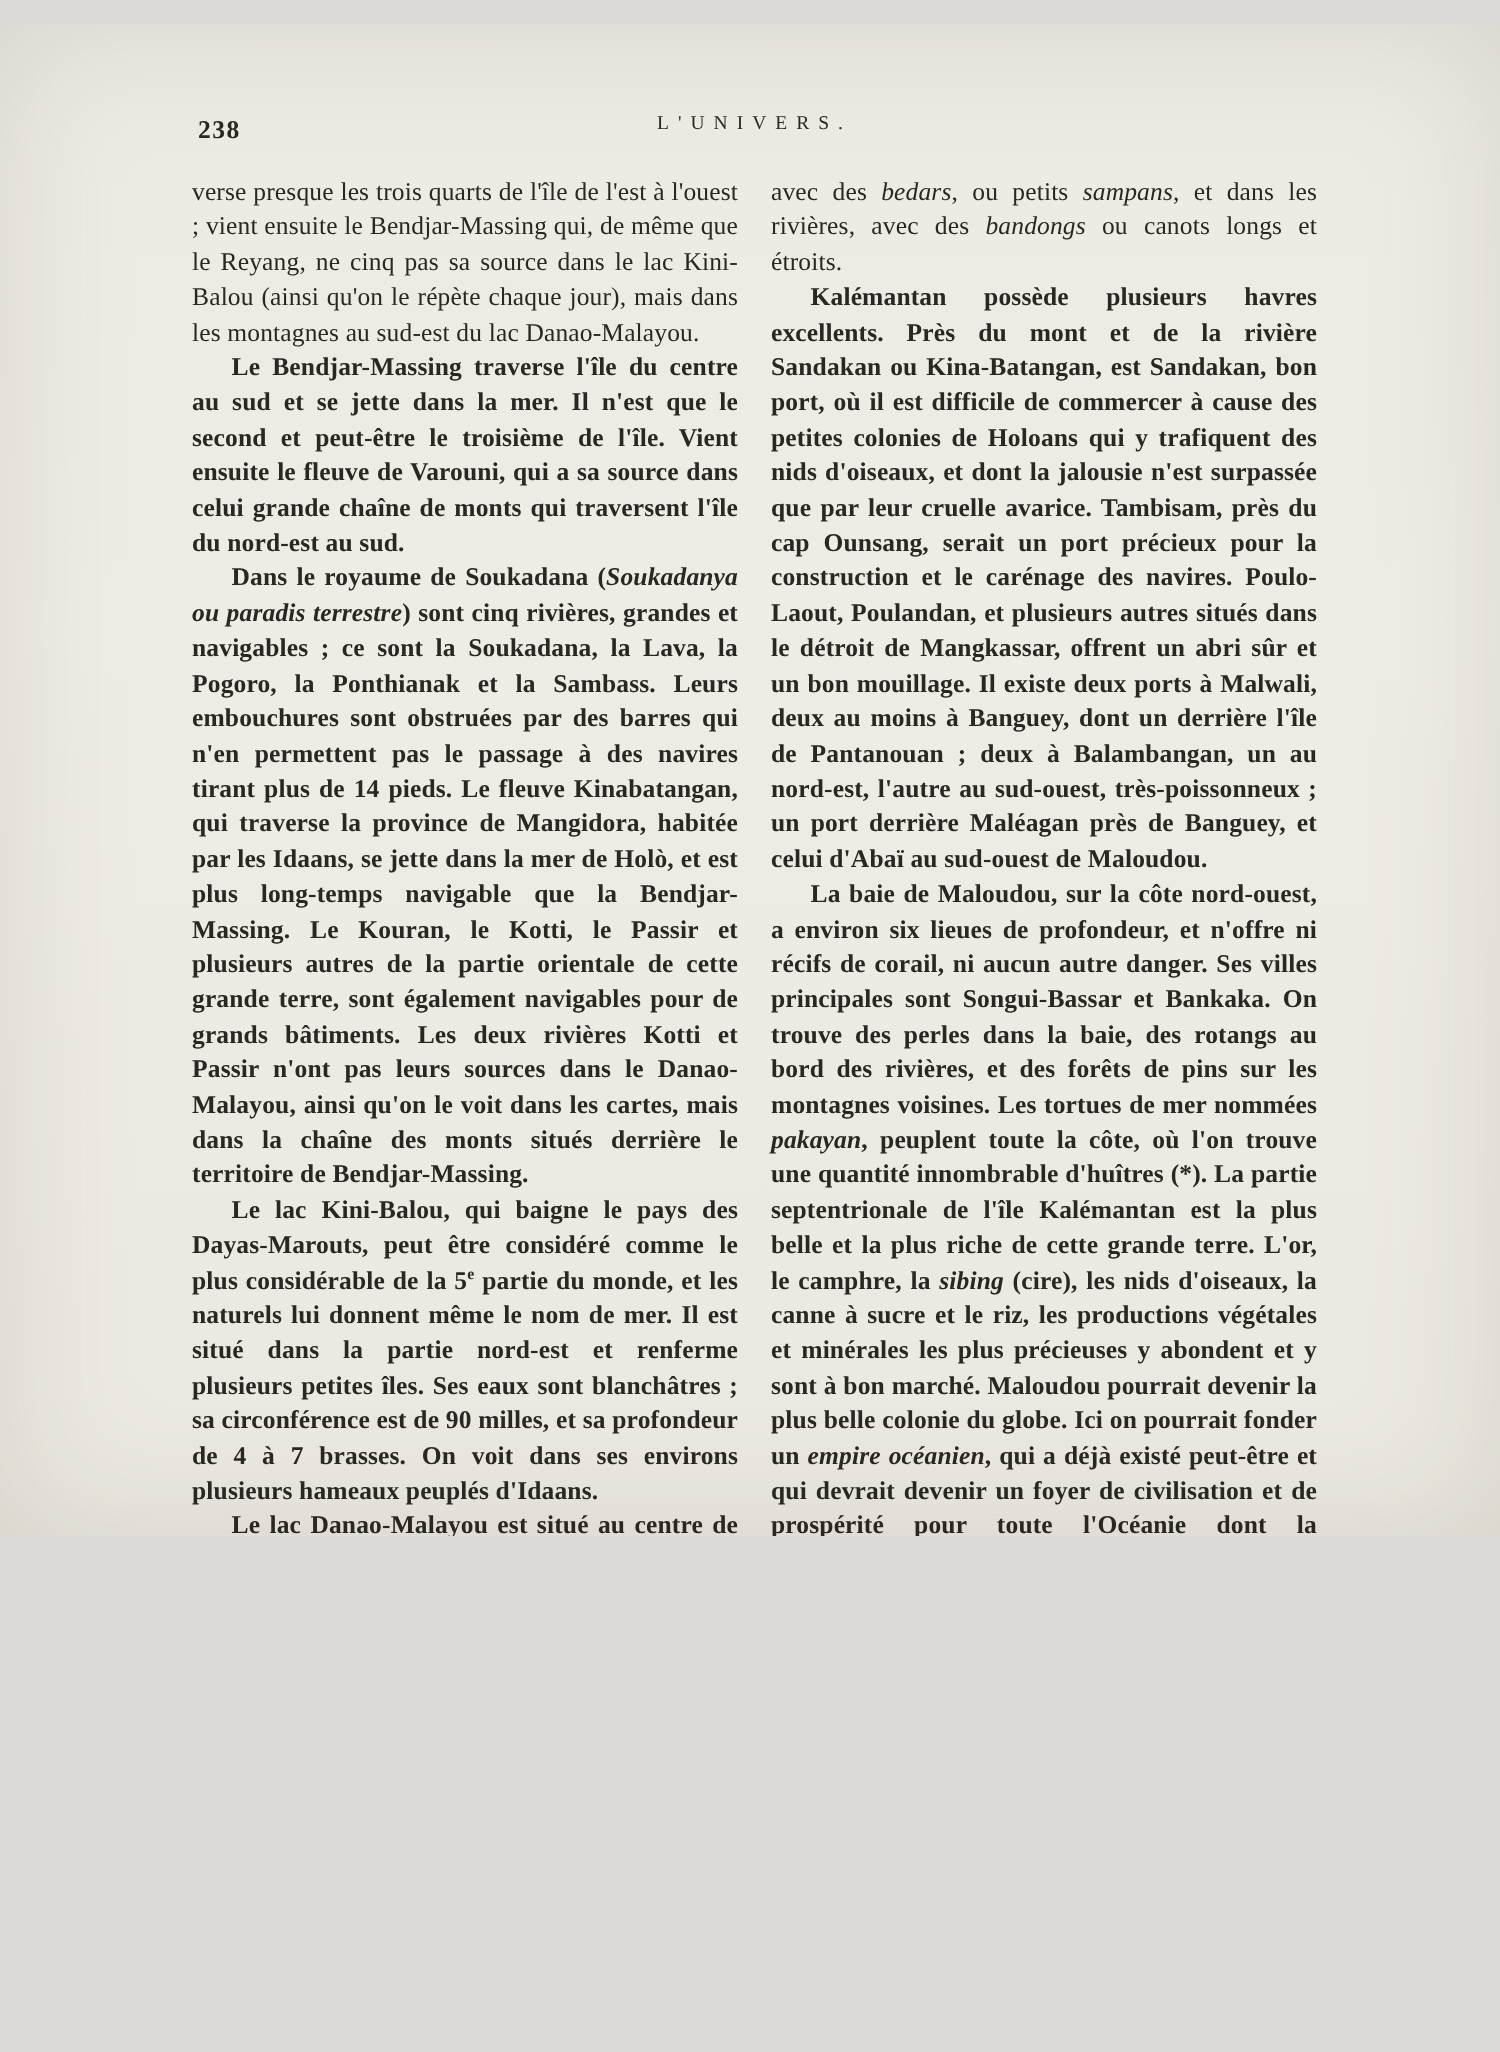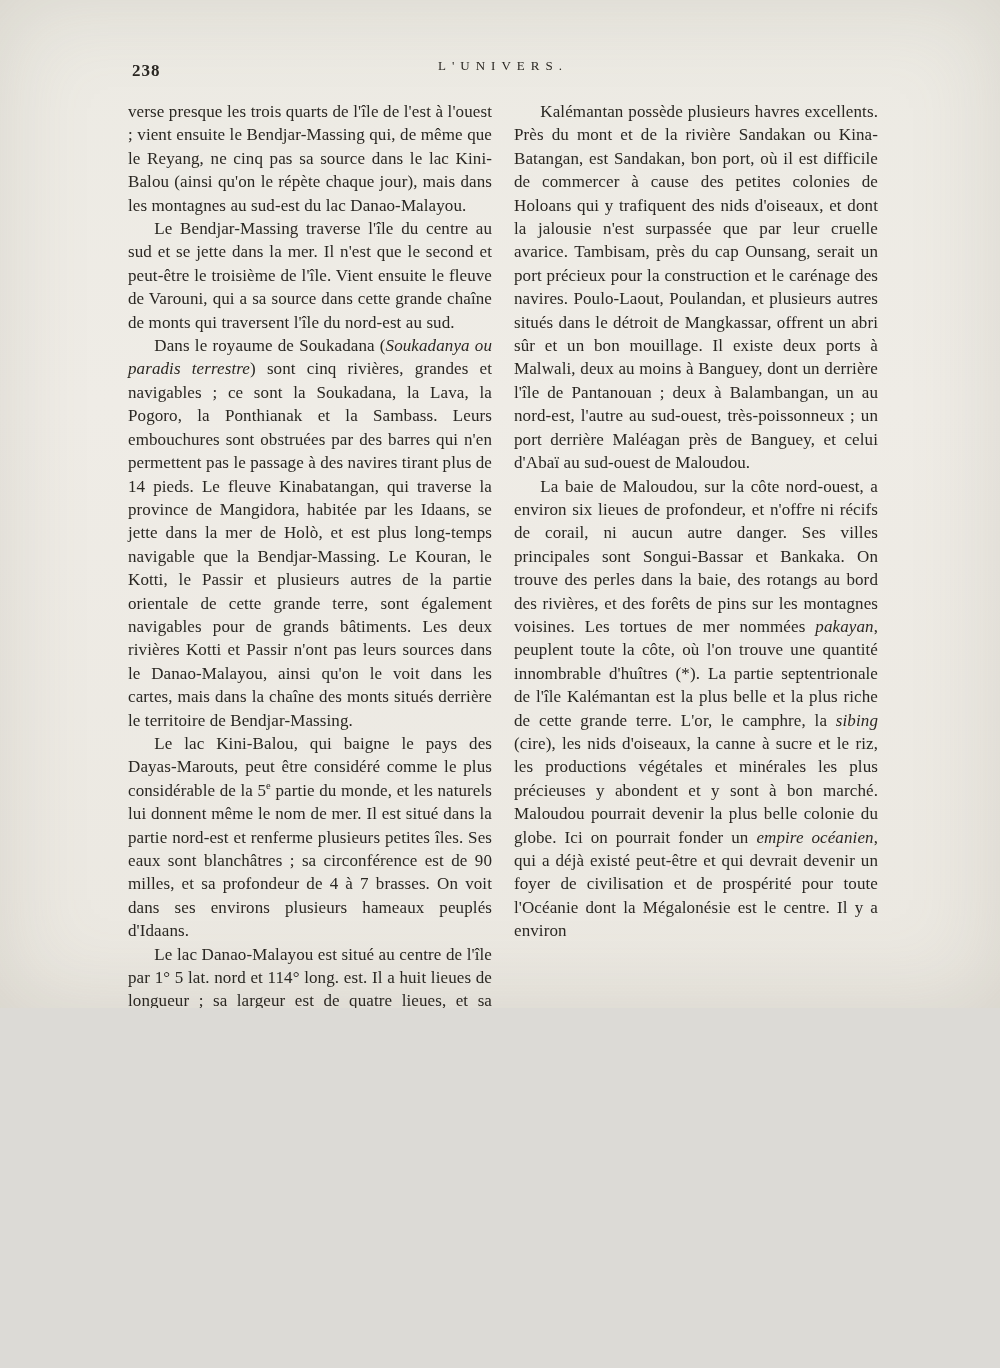--- a/index.html
+++ b/index.html
@@ -4,21 +4,21 @@
 <style>
   html, body {
     margin: 0;
     padding: 0;
     background: #dcdad6;
   }
   .page {
     position: relative;
     width: 1000px;
     height: 1008px;
-    margin: 0 auto;
+    margin: 16px auto;
     background: #edeae4;
     background-image: linear-gradient(180deg, #eceae3 0%, #efece6 40%, #ebe8e1 100%);
     box-shadow: inset 0 0 90px rgba(120,115,100,0.18);
     font-family: "Liberation Serif", "DejaVu Serif", serif;
     color: #2a2722;
     box-sizing: border-box;
     overflow: hidden;
   }
   .running-head {
     position: absolute;
@@ -54,20 +54,21 @@
     text-align: justify;
     font-size: 17px;
     line-height: 23.4px;
     letter-spacing: 0.1px;
   }
   p.para {
     margin: 0;
   }
   p.para.indent {
     text-indent: 1.55em;
+    font-weight: bold;
   }
   .footnote {
     margin-top: 16px;
     font-size: 14.2px;
     line-height: 20.4px;
   }
   .footnote p.para.indent {
     text-indent: 1.3em;
   }
   i { font-style: italic; }
@@ -79,27 +80,28 @@
 <div class="page">
 
   <div class="running-head">
     <span class="page-number">238</span>
     <div class="head-title">L'UNIVERS.</div>
   </div>
 
   <div class="text-body">
     <div class="column">
         <p class="para"><span>verse presque les trois quarts de l'île de l'est à l'ouest ; vient ensuite le Bendjar-Massing qui, de même que le Reyang, ne cinq pas sa source dans le lac Kini-Balou (ainsi qu'on le répète chaque jour), mais dans les montagnes au sud-est du lac Danao-Malayou.</span></p>
-        <p class="para indent"><span>Le Bendjar-Massing traverse l'île du centre au sud et se jette dans la mer. Il n'est que le second et peut-être le troisième de l'île. Vient ensuite le fleuve de Varouni, qui a sa source dans cette grande chaîne de monts qui traversent l'île du nord-est au sud.</span></p>
+        <p class="para indent"><span>Le Bendjar-Massing traverse l'île du centre au sud et se jette dans la mer. Il n'est que le second et peut-être le troisième de l'île. Vient ensuite le fleuve de Varouni, qui a sa source dans celui grande chaîne de monts qui traversent l'île du nord-est au sud.</span></p>
         <p class="para indent"><span>Dans le royaume de Soukadana (</span><i>Soukadanya ou paradis terrestre</i><span>) sont cinq rivières, grandes et navigables ; ce sont la Soukadana, la Lava, la Pogoro, la Ponthianak et la Sambass. Leurs embouchures sont obstruées par des barres qui n'en permettent pas le passage à des navires tirant plus de 14 pieds. Le fleuve Kinabatangan, qui traverse la province de Mangidora, habitée par les Idaans, se jette dans la mer de Holò, et est plus long-temps navigable que la Bendjar-Massing. Le Kouran, le Kotti, le Passir et plusieurs autres de la partie orientale de cette grande terre, sont également navigables pour de grands bâtiments. Les deux rivières Kotti et Passir n'ont pas leurs sources dans le Danao-Malayou, ainsi qu'on le voit dans les cartes, mais dans la chaîne des monts situés derrière le territoire de Bendjar-Massing.</span></p>
         <p class="para indent"><span>Le lac Kini-Balou, qui baigne le pays des Dayas-Marouts, peut être considéré comme le plus considérable de la 5</span><sup>e</sup><span> partie du monde, et les naturels lui donnent même le nom de mer. Il est situé dans la partie nord-est et renferme plusieurs petites îles. Ses eaux sont blanchâtres ; sa circonférence est de 90 milles, et sa profondeur de 4 à 7 brasses. On voit dans ses environs plusieurs hameaux peuplés d'Idaans.</span></p>
         <p class="para indent"><span>Le lac Danao-Malayou est situé au centre de l'île par 1° 5 lat. nord et 114° long. est. Il a huit lieues de longueur ; sa largeur est de quatre lieues, et sa profondeur de 16 à 18 pieds : il renferme quelques petites îles, et il est fort poissonneux ; on y navigue</span></p>
       </div>
 
     <div class="column">
       <div>
+          <p class="para"><span>avec des </span><i>bedars</i><span>, ou petits </span><i>sampans</i><span>, et dans les rivières, avec des </span><i>bandongs</i><span> ou canots longs et étroits.</span></p>
           <p class="para indent"><span>Kalémantan possède plusieurs havres excellents. Près du mont et de la rivière Sandakan ou Kina-Batangan, est Sandakan, bon port, où il est difficile de commercer à cause des petites colonies de Holoans qui y trafiquent des nids d'oiseaux, et dont la jalousie n'est surpassée que par leur cruelle avarice. Tambisam, près du cap Ounsang, serait un port précieux pour la construction et le carénage des navires. Poulo-Laout, Poulandan, et plusieurs autres situés dans le détroit de Mangkassar, offrent un abri sûr et un bon mouillage. Il existe deux ports à Malwali, deux au moins à Banguey, dont un derrière l'île de Pantanouan ; deux à Balambangan, un au nord-est, l'autre au sud-ouest, très-poissonneux ; un port derrière Maléagan près de Banguey, et celui d'Abaï au sud-ouest de Maloudou.</span></p>
           <p class="para indent"><span>La baie de Maloudou, sur la côte nord-ouest, a environ six lieues de profondeur, et n'offre ni récifs de corail, ni aucun autre danger. Ses villes principales sont Songui-Bassar et Bankaka. On trouve des perles dans la baie, des rotangs au bord des rivières, et des forêts de pins sur les montagnes voisines. Les tortues de mer nommées </span><i>pakayan</i><span>, peuplent toute la côte, où l'on trouve une quantité innombrable d'huîtres (*). La partie septentrionale de l'île Kalémantan est la plus belle et la plus riche de cette grande terre. L'or, le camphre, la </span><i>sibing</i><span> (cire), les nids d'oiseaux, la canne à sucre et le riz, les productions végétales et minérales les plus précieuses y abondent et y sont à bon marché. Maloudou pourrait devenir la plus belle colonie du globe. Ici on pourrait fonder un </span><i>empire océanien</i><span>, qui a déjà existé peut-être et qui devrait devenir un foyer de civilisation et de prospérité pour toute l'Océanie dont la Mégalonésie est le centre. Il y a environ</span></p>
         </div>
     </div>
   </div>
 
 </div>
 
 </body></html>

